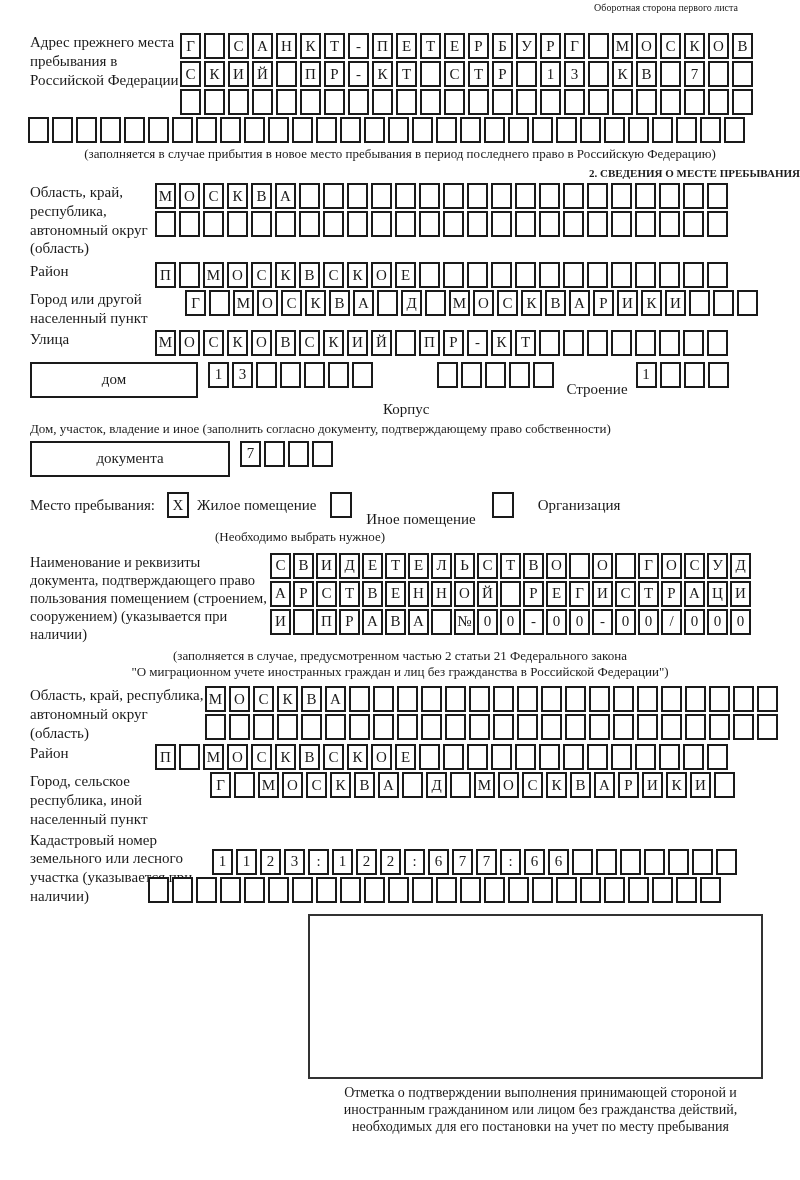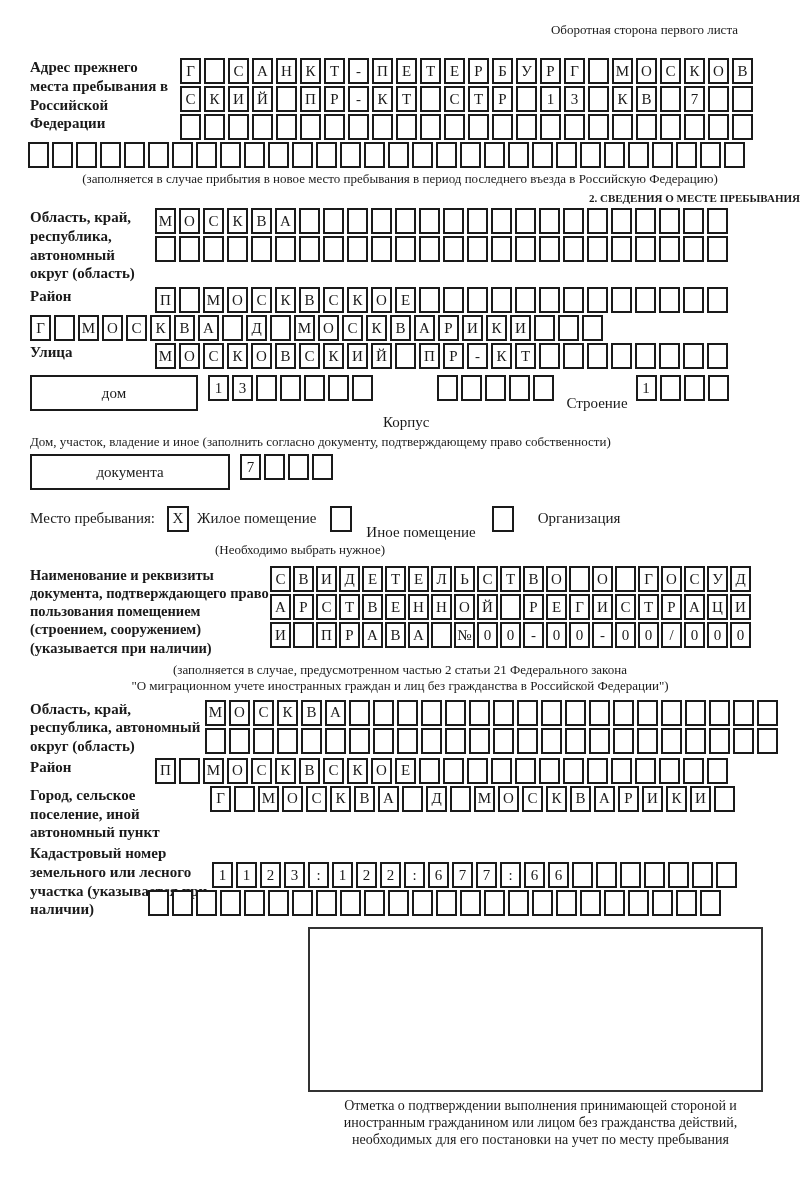--- a/index.html
+++ b/index.html
@@ -1,22 +1,22 @@
 <!DOCTYPE html>
 <html><head>
 <meta charset="utf-8">
 <style>
   html,body{margin:0;padding:0;background:#fff;}
   .page{
     width:800px;height:1180px;overflow:hidden;background:#fff;color:#1a1a1a;
     font-family:"Liberation Serif","DejaVu Serif",serif;position:relative;
   }
-  .hdr{ text-align:right; padding:22px 62px 0 0; font-size:13px;}
+  .hdr{ text-align:right; padding:2px 62px 0 0; font-size:10px;}
   .frow{ display:flex; align-items:flex-start; margin-left:30px;}
-  .flabel{ font-size:15px; line-height:1.25; flex:0 0 auto;font-weight:bold;}
+  .flabel{ font-size:15px; line-height:1.25; flex:0 0 auto;}
   .cells{ display:flex; gap:3px; flex-wrap:nowrap;}
   .cells.tight{ gap:2px;}
   .cellcol{ display:flex; flex-direction:column; gap:2px;}
   .cell{
     box-sizing:border-box; width:21px; height:26px; border:2px solid #1a1a1a;
     display:inline-flex; align-items:center; justify-content:center;
     font-size:15px; flex:0 0 auto; background:#fff;
   }
   .widebox{
     box-sizing:border-box; height:36px; border:2px solid #1a1a1a;
@@ -153,21 +153,21 @@
       <span class="cell"></span>
       <span class="cell"></span>
       <span class="cell"></span>
       <span class="cell"></span>
       <span class="cell"></span>
       <span class="cell"></span>
       <span class="cell"></span>
       <span class="cell"></span>
       <span class="cell"></span>
     </div>
-  <div class="caption">(заполняется в случае прибытия в новое место пребывания в период последнего въезда в Российскую Федерацию)</div>
+  <div class="caption">(заполняется в случае прибытия в новое место пребывания в период последнего право в Российскую Федерацию)</div>
 
   <div class="stitle">2. СВЕДЕНИЯ О МЕСТЕ ПРЕБЫВАНИЯ</div>
 
   <div class="frow mt4">
     <div class="flabel" style="width:125px;">Область, край, республика, автономный округ (область)</div>
     <div class="cellcol">
       <div class="cells">
           <span class="cell">М</span>
           <span class="cell">О</span>
           <span class="cell">С</span>
@@ -246,20 +246,21 @@
         <span class="cell"></span>
         <span class="cell"></span>
         <span class="cell"></span>
         <span class="cell"></span>
         <span class="cell"></span>
         <span class="cell"></span>
       </div>
   </div>
 
   <div class="frow mt2">
+    <div class="flabel" style="width:155px;">Город или другой населенный пункт</div>
     <div class="cells">
         <span class="cell">Г</span>
         <span class="cell"></span>
         <span class="cell">М</span>
         <span class="cell">О</span>
         <span class="cell">С</span>
         <span class="cell">К</span>
         <span class="cell">В</span>
         <span class="cell">А</span>
         <span class="cell"></span>
@@ -521,21 +522,21 @@
         <span class="cell"></span>
         <span class="cell"></span>
         <span class="cell"></span>
         <span class="cell"></span>
         <span class="cell"></span>
         <span class="cell"></span>
       </div>
   </div>
 
   <div class="frow mt2">
-    <div class="flabel" style="width:180px;">Город, сельское поселение, иной автономный пункт</div>
+    <div class="flabel" style="width:180px;">Город, сельское республика, иной населенный пункт</div>
     <div class="cells">
         <span class="cell">Г</span>
         <span class="cell"></span>
         <span class="cell">М</span>
         <span class="cell">О</span>
         <span class="cell">С</span>
         <span class="cell">К</span>
         <span class="cell">В</span>
         <span class="cell">А</span>
         <span class="cell"></span>

